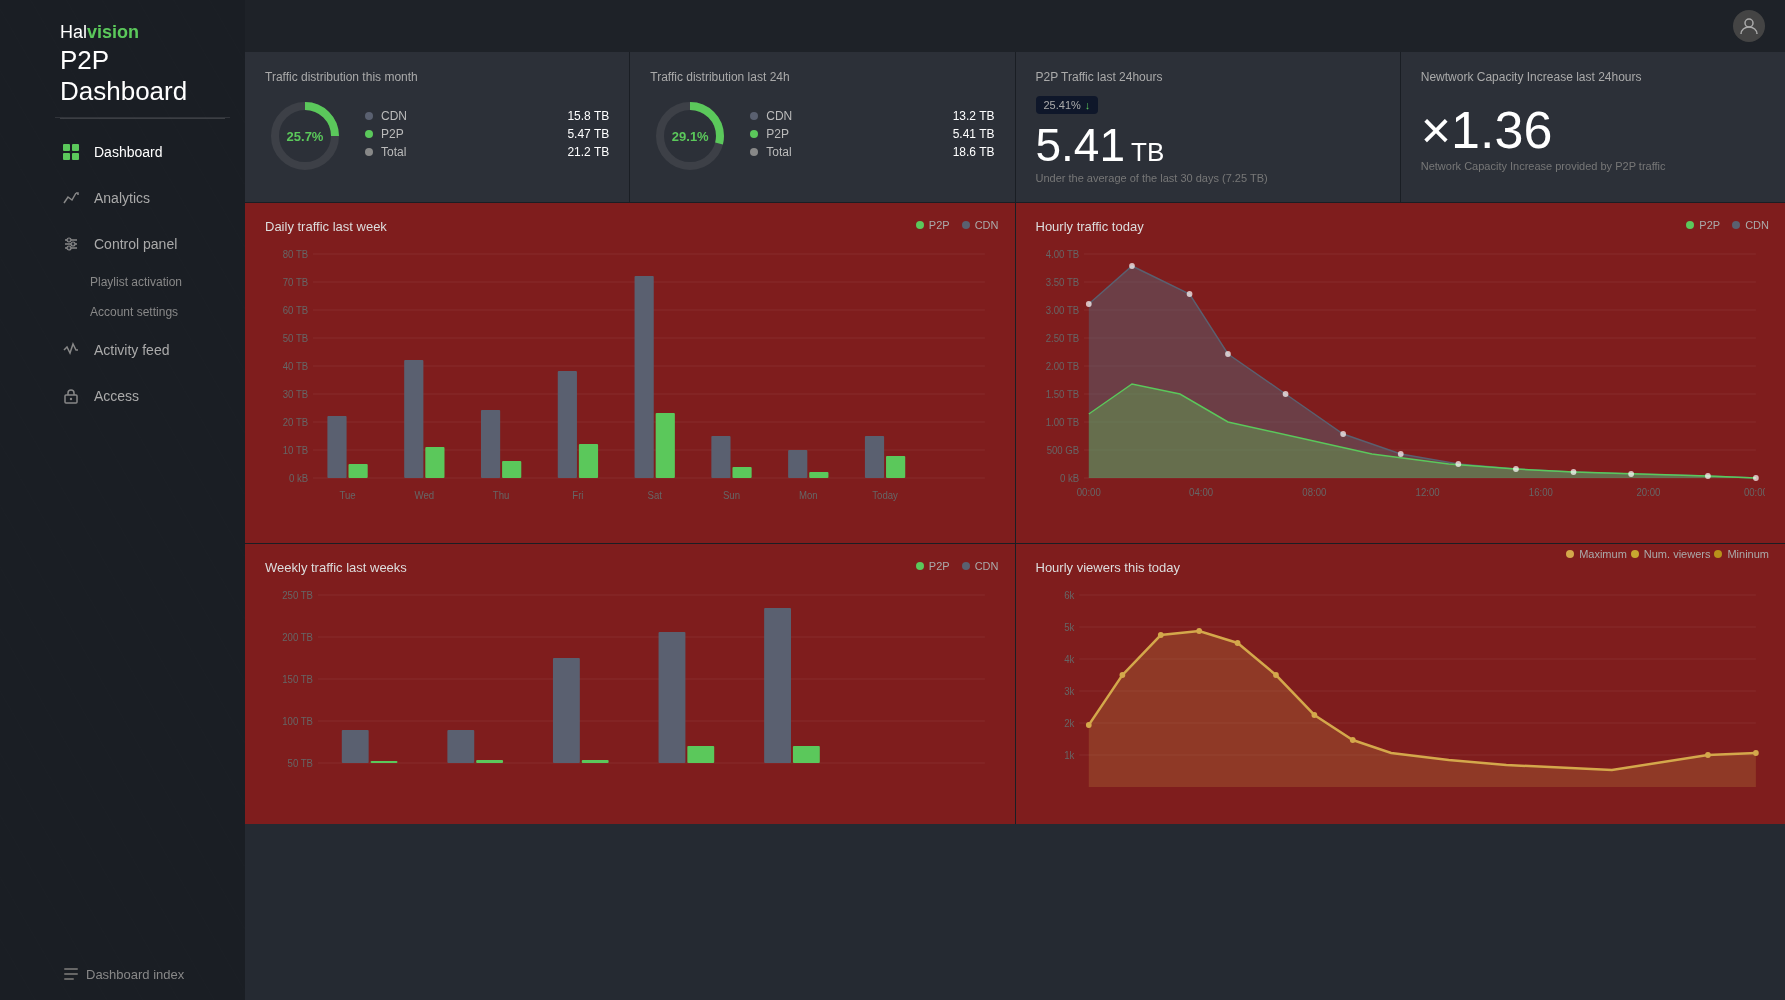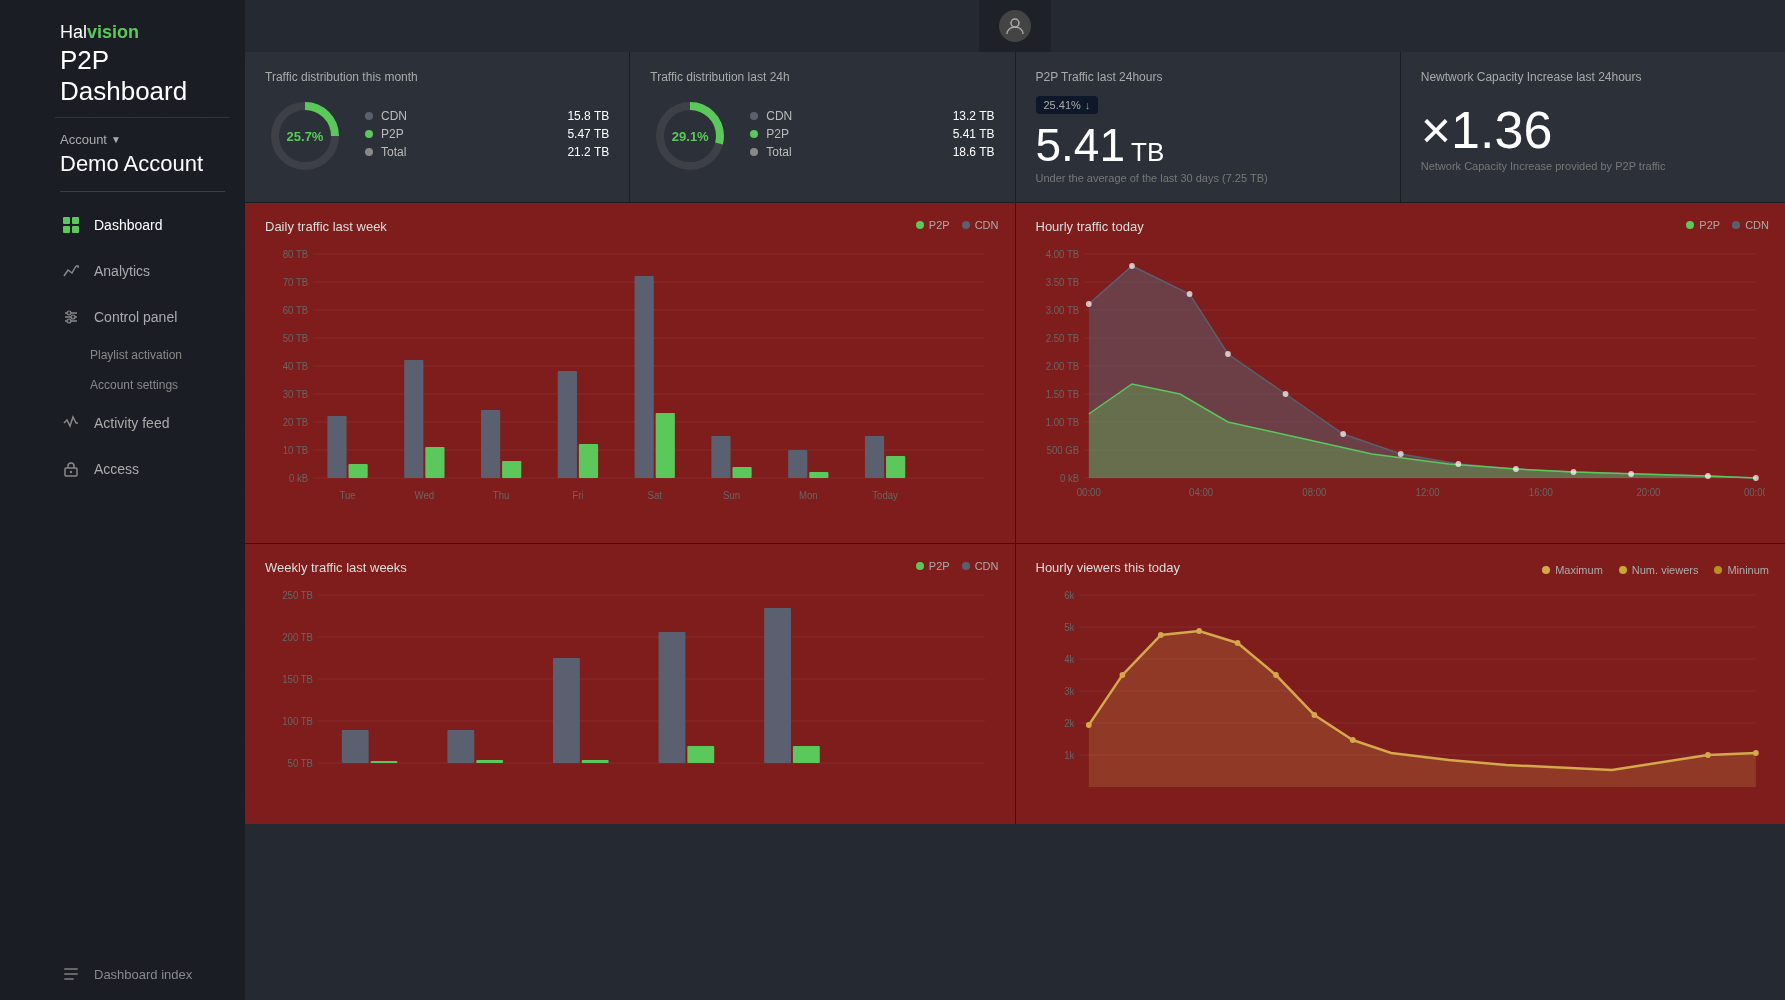--- a/index.html
+++ b/index.html
@@ -68,32 +68,31 @@
     .nav-item.active { color: #fff; }
     .nav-item.sub { padding: 8px 20px 8px 50px; font-size: 12px; color: #888; }
     .nav-icon { width: 22px; height: 22px; display: flex; align-items: center; justify-content: center; flex-shrink: 0; }
 
     .sidebar-bottom {
       padding: 15px 20px;
       position: relative;
       z-index: 1;
     }
     .dashboard-index-item {
-      display: flex; align-items: center; gap: 12px;
+      display: flex; align-items: center; gap: 4px;
       color: #888; cursor: pointer;
     }
 
     
     .main {
       flex: 1;
       display: flex;
       flex-direction: column;
       overflow: hidden;
       background: #252a32;
-      align-items: center;
     }
     .top-bar {
       display: flex;
       justify-content: flex-end;
       padding: 10px 20px;
       background: #1e2228;
     }
     .user-avatar {
       width: 32px; height: 32px;
       border-radius: 50%;
@@ -195,27 +194,20 @@
 
 <nav class="sidebar">
   <div class="sidebar-bg"></div>
   <div class="sidebar-logo">
     <div>
       <span class="logo-hal"><span>Hal</span><span class="logo-vision">vision</span></span>
     </div>
     <div class="logo-title">P2P Dashboard</div>
   </div>
   <div class="sidebar-divider"></div>
-  <div class="account-section">
-    <div class="account-label">
-      <span>Account</span>
-      <span class="arrow">▼</span>
-    </div>
-    <div class="account-name">Demo Account</div>
-  </div>
   <div class="sidebar-divider2"></div>
   <div class="nav-section">
 
     <div class="nav-item active">
       <span class="nav-icon">
         <svg width="18" height="18" viewBox="0 0 18 18" fill="none">
           <rect x="1" y="1" width="7" height="7" fill="#5bc85b" rx="1"></rect>
           <rect x="10" y="1" width="7" height="7" fill="#5bc85b" rx="1"></rect>
           <rect x="1" y="10" width="7" height="7" fill="#5bc85b" rx="1"></rect>
           <rect x="10" y="10" width="7" height="7" fill="#5bc85b" rx="1"></rect>
@@ -562,21 +554,21 @@
           <rect x="410" y="47" width="28" height="131" fill="#5a6070" rx="1"></rect>
           <rect x="440" y="161" width="28" height="17" fill="#5bc85b" rx="1"></rect>
 
           <rect x="520" y="23" width="28" height="155" fill="#5a6070" rx="1"></rect>
           <rect x="550" y="161" width="28" height="17" fill="#5bc85b" rx="1"></rect>
         </svg>
       </div>
 
       <div class="chart-card">
         <div class="chart-title">Hourly viewers this today</div>
-        <div class="chart-legend" style="position:absolute;top:20px;right:16px;display:flex;gap:16px;">
+        <div class="chart-legend" style="position:absolute;top:4px;right:16px;display:flex;gap:4px;">
           <div class="chart-legend-item">
             <div class="chart-legend-dot" style="background:#d4a84b"></div>
             <span>Maximum</span>
           </div>
           <div class="chart-legend-item">
             <div class="chart-legend-dot" style="background:#c8a830"></div>
             <span>Num. viewers</span>
           </div>
           <div class="chart-legend-item">
             <div class="chart-legend-dot" style="background:#b8921a"></div>

